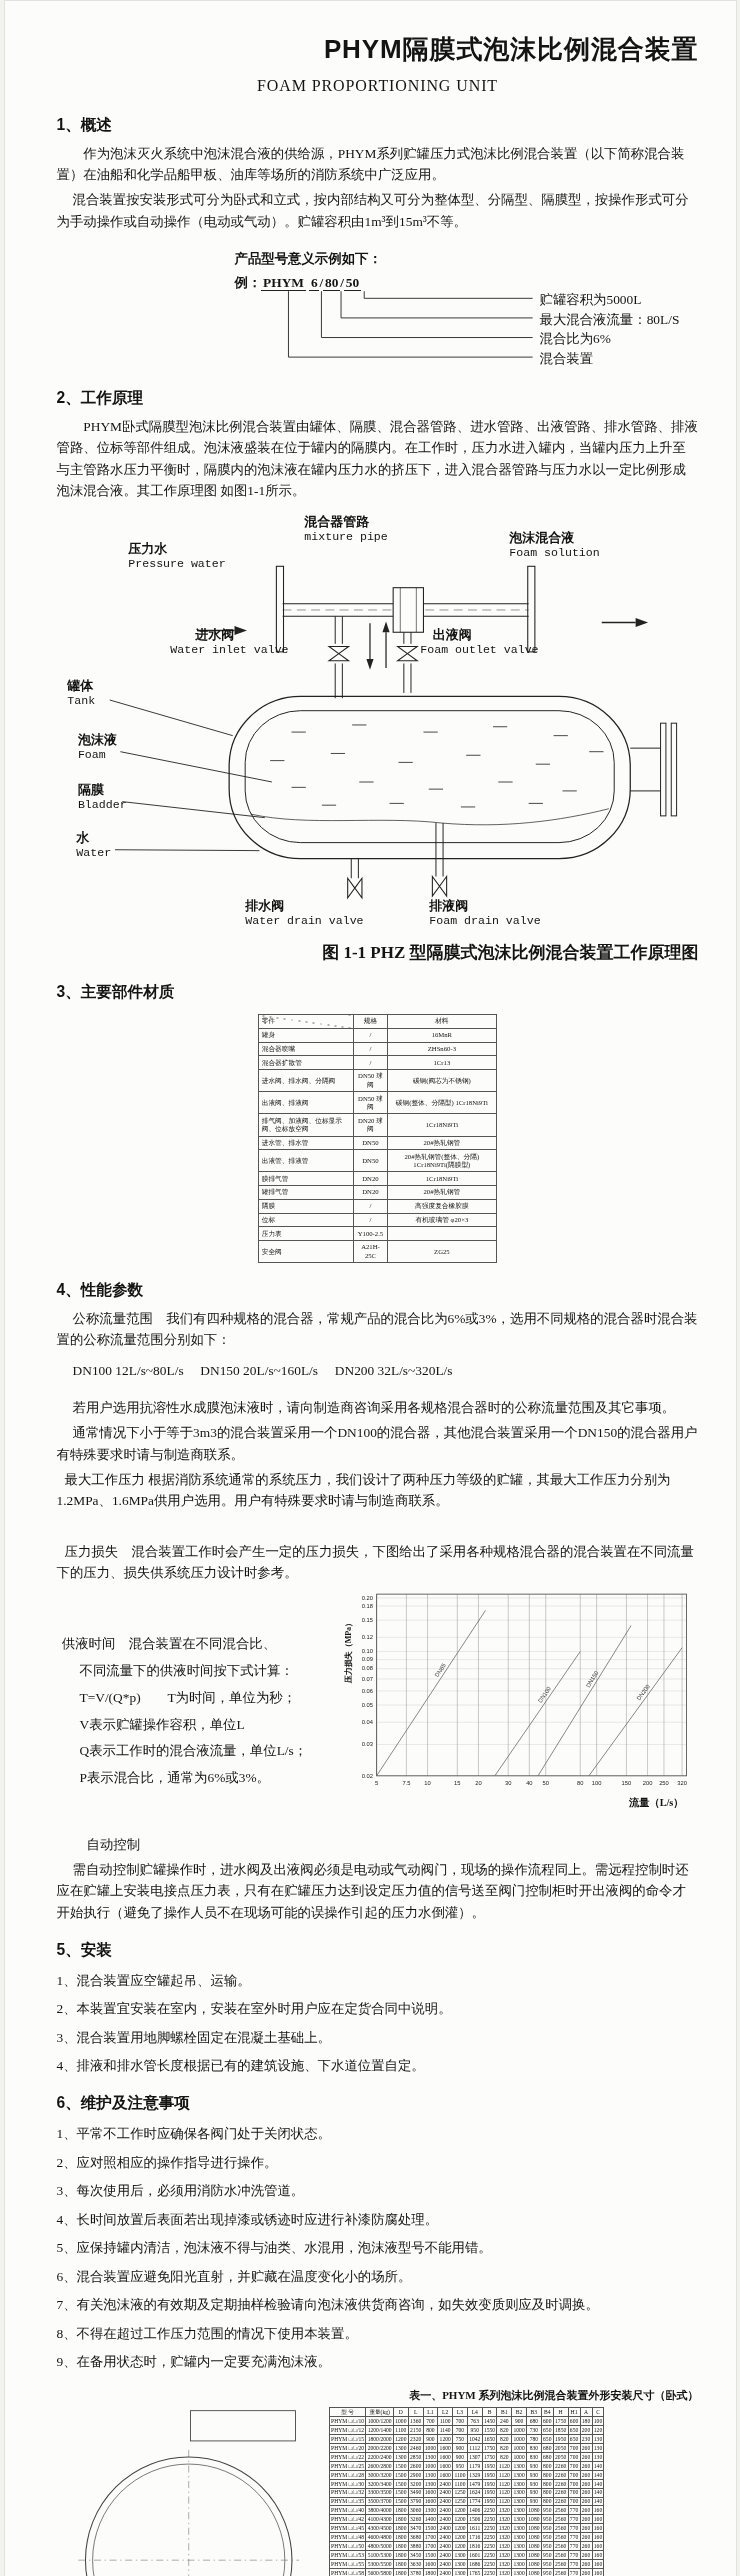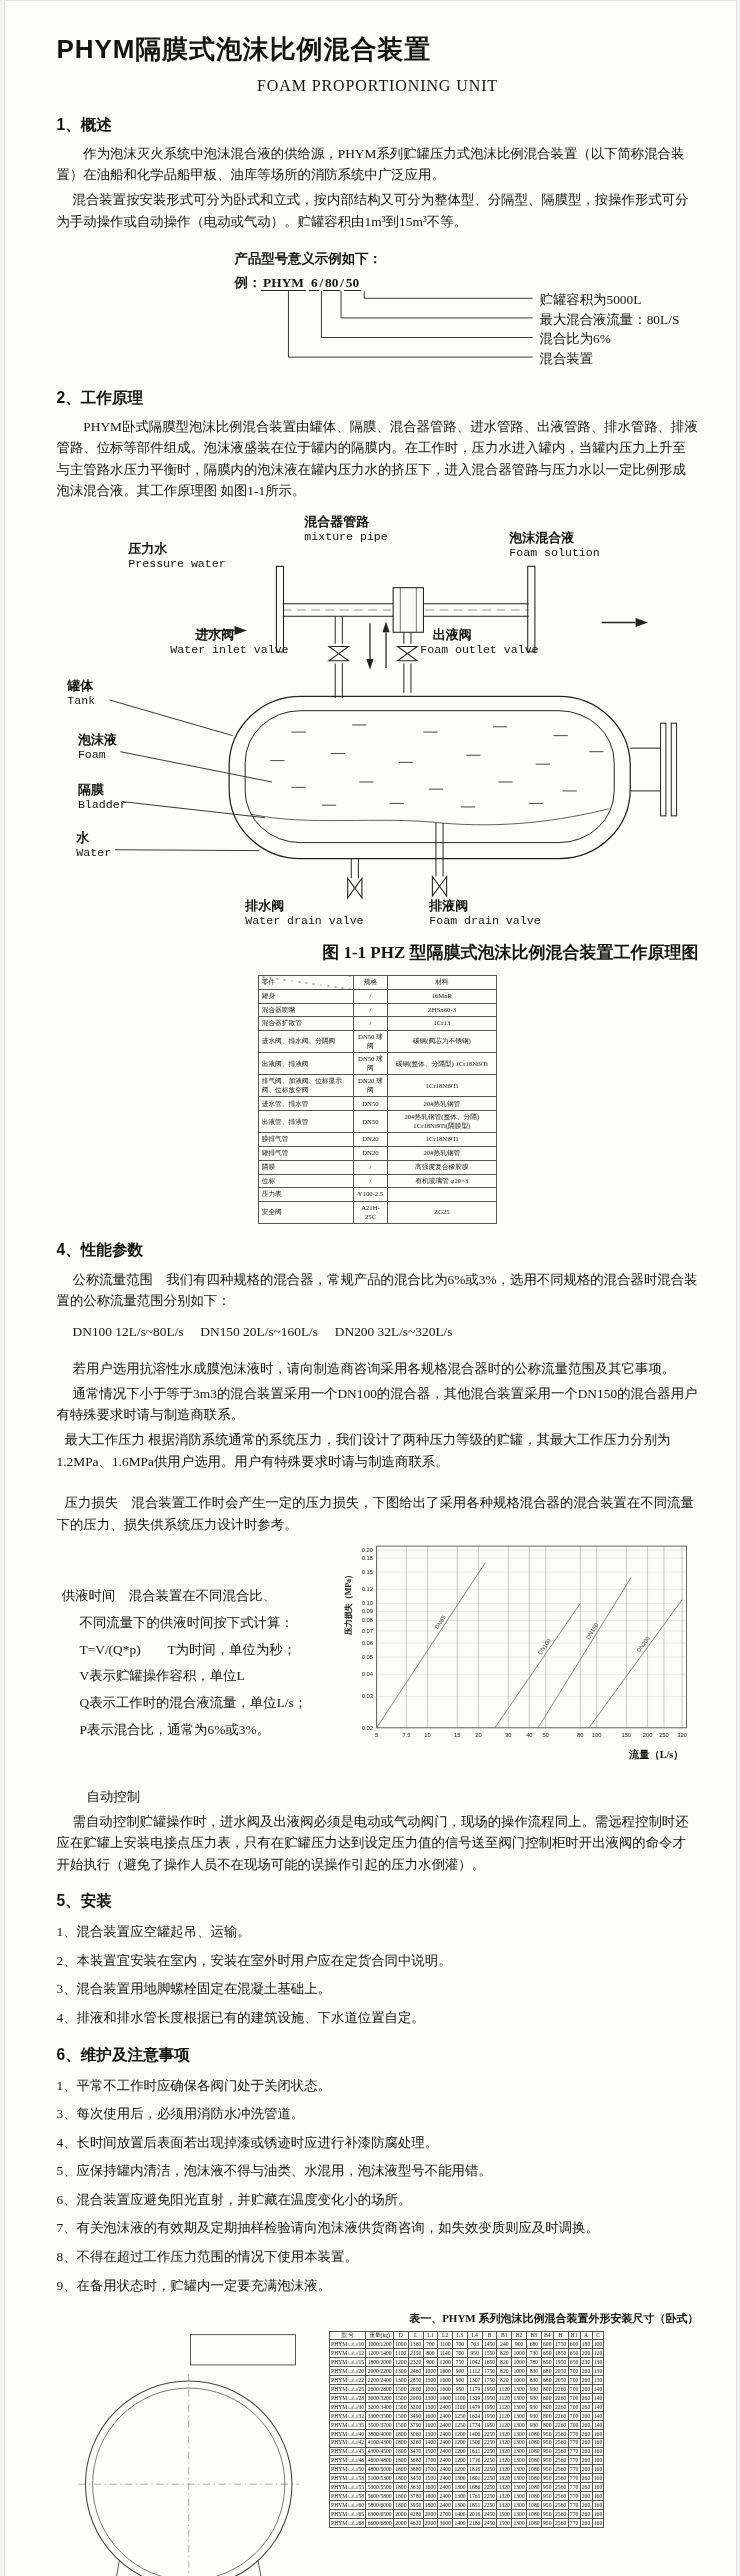--- a/index.html
+++ b/index.html
@@ -1,19 +1,19 @@
 <!DOCTYPE html>
 <html style="font-size:14.3px"><head>
 <meta charset="utf-8">
 <style>
   html,body{margin:0;padding:0;background:#f2f2ef;}
   .page{width:733px;min-height:2568px;margin:0 auto;background:#fcfcfa;border:0.9px solid #e2e2de;
         box-sizing:border-box;padding:21.4px 37px 23px 52px;color:#141414;
         font-family:"Liberation Serif","DejaVu Serif",serif;font-size:13.4px;line-height:1.6;}
-  .title{text-align:left;font-family:"Liberation Sans","DejaVu Sans",sans-serif;
+  .title{text-align:right;font-family:"Liberation Sans","DejaVu Sans",sans-serif;
          font-weight:800;font-size:26px;margin:7.1px 0 1.8px;letter-spacing:0.9px;}
   .subtitle{text-align:center;font-size:16px;letter-spacing:0.9px;margin-bottom:12.5px;}
   h2.sec{font-family:"Liberation Sans","DejaVu Sans",sans-serif;font-weight:700;font-size:15.6px;
          margin:14.3px 0 5.3px;}
   p.body{margin:3.6px 0;text-indent:2em;}
   p.body.small-indent{text-indent:1.2em;}
   
   .model-block{position:relative;margin:16px 0 5.3px 178px;width:499px;height:123px;
                font-size:13.4px;}
   .model-intro{font-weight:bold;}
@@ -205,20 +205,21 @@
       <div class="zh">排水阀</div>
       <div>Water drain valve</div>
     </div>
     <div class="dlabel center" style="left:371px;top:389px">
       <div class="zh">排液阀</div>
       <div>Foam drain valve</div>
     </div>
   </div>
   <div class="fig-cap">图 1-1 PHZ 型隔膜式泡沫比例混合装置工作原理图</div>
 
+  <h2 class="sec">3、主要部件材质</h2>
   <table class="mat">
       <thead>
         <tr>
           <th>零件</th>
           <th>规格</th>
           <th>材料</th>
         </tr>
       </thead>
       <tbody>
         <tr>
@@ -293,21 +294,21 @@
         </tr>
       </tbody>
     </table>
 
   <h2 class="sec">4、性能参数</h2>
   <p class="body small-indent">公称流量范围　我们有四种规格的混合器，常规产品的混合比为6%或3%，选用不同规格的混合器时混合装置的公称流量范围分别如下：</p>
   <p class="body small-indent" style="margin:9px 0 16px;">DN100  12L/s~80L/s　 DN150  20L/s~160L/s　 DN200  32L/s~320L/s</p>
   <p class="body small-indent">若用户选用抗溶性水成膜泡沫液时，请向制造商咨询采用各规格混合器时的公称流量范围及其它事项。</p>
   <p class="body small-indent">通常情况下小于等于3m3的混合装置采用一个DN100的混合器，其他混合装置采用一个DN150的混合器用户有特殊要求时请与制造商联系。</p>
   <p class="body" style="text-indent:0.6em">最大工作压力 根据消防系统通常的系统压力，我们设计了两种压力等级的贮罐，其最大工作压力分别为1.2MPa、1.6MPa供用户选用。用户有特殊要求时请与制造商联系。</p>
-  <p class="body" style="text-indent:0.6em;margin-top:20px">压力损失　混合装置工作时会产生一定的压力损失，下图给出了采用各种规格混合器的混合装置在不同流量下的压力、损失供系统压力设计时参考。</p>
+  <p class="body" style="text-indent:0.6em;margin-top:29px">压力损失　混合装置工作时会产生一定的压力损失，下图给出了采用各种规格混合器的混合装置在不同流量下的压力、损失供系统压力设计时参考。</p>
 
   <div class="cols">
     <div class="supply">
         <div class="li">供液时间　混合装置在不同混合比、</div>
         <div class="li">不同流量下的供液时间按下式计算：</div>
         <div class="li">T=V/(Q*p)　　T为时间，单位为秒；</div>
         <div class="li">V表示贮罐操作容积，单位L</div>
         <div class="li">Q表示工作时的混合液流量，单位L/s；</div>
         <div class="li">P表示混合比，通常为6%或3%。</div>
       </div>
@@ -389,20 +390,21 @@
   <div class="items">
       <div class="li">1、混合装置应空罐起吊、运输。</div>
       <div class="li">2、本装置宜安装在室内，安装在室外时用户应在定货合同中说明。</div>
       <div class="li">3、混合装置用地脚螺栓固定在混凝土基础上。</div>
       <div class="li">4、排液和排水管长度根据已有的建筑设施、下水道位置自定。</div>
     </div>
 
   <h2 class="sec">6、维护及注意事项</h2>
   <div class="items">
       <div class="li">1、平常不工作时应确保各阀门处于关闭状态。</div>
+      <div class="li">2、应对照相应的操作指导进行操作。</div>
       <div class="li">3、每次使用后，必须用消防水冲洗管道。</div>
       <div class="li">4、长时间放置后表面若出现掉漆或锈迹时应进行补漆防腐处理。</div>
       <div class="li">5、应保持罐内清洁，泡沫液不得与油类、水混用，泡沫液型号不能用错。</div>
       <div class="li">6、混合装置应避免阳光直射，并贮藏在温度变化小的场所。</div>
       <div class="li">7、有关泡沫液的有效期及定期抽样检验请向泡沫液供货商咨询，如失效变质则应及时调换。</div>
       <div class="li">8、不得在超过工作压力范围的情况下使用本装置。</div>
       <div class="li">9、在备用状态时，贮罐内一定要充满泡沫液。</div>
     </div>
 
   <div class="tbl-cap cap1">表一、PHYM 系列泡沫比例混合装置外形安装尺寸（卧式）</div>

